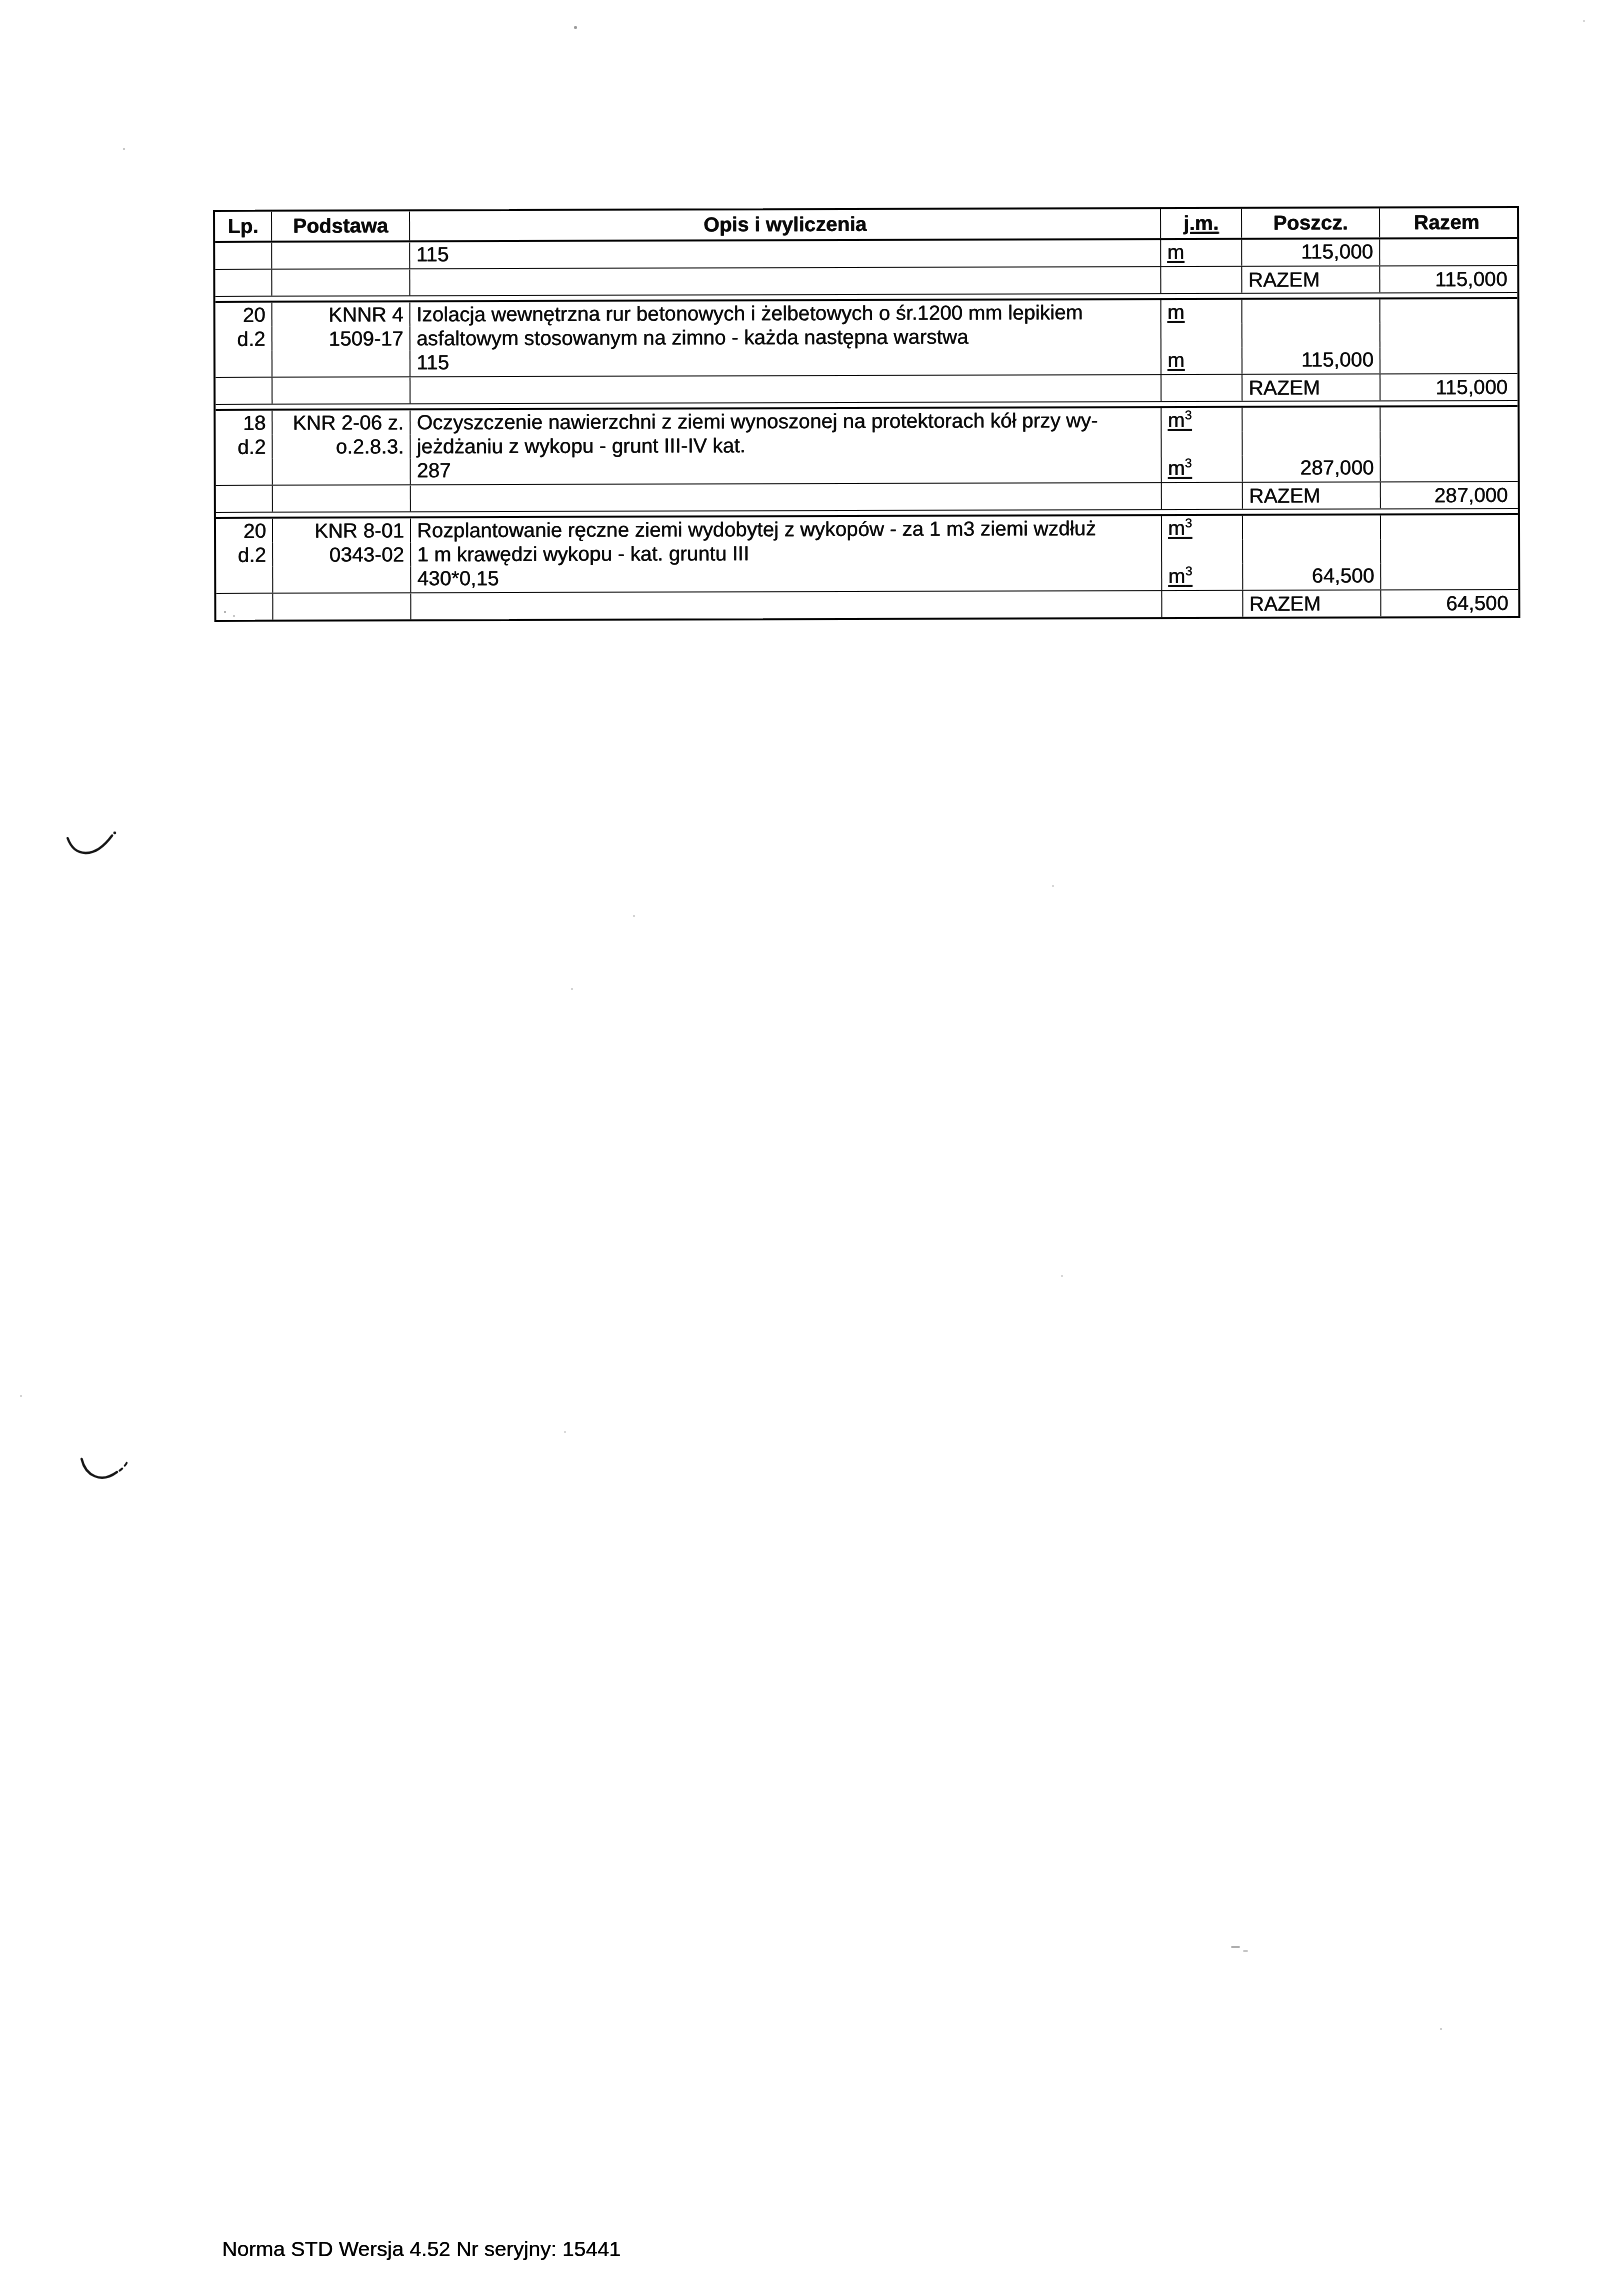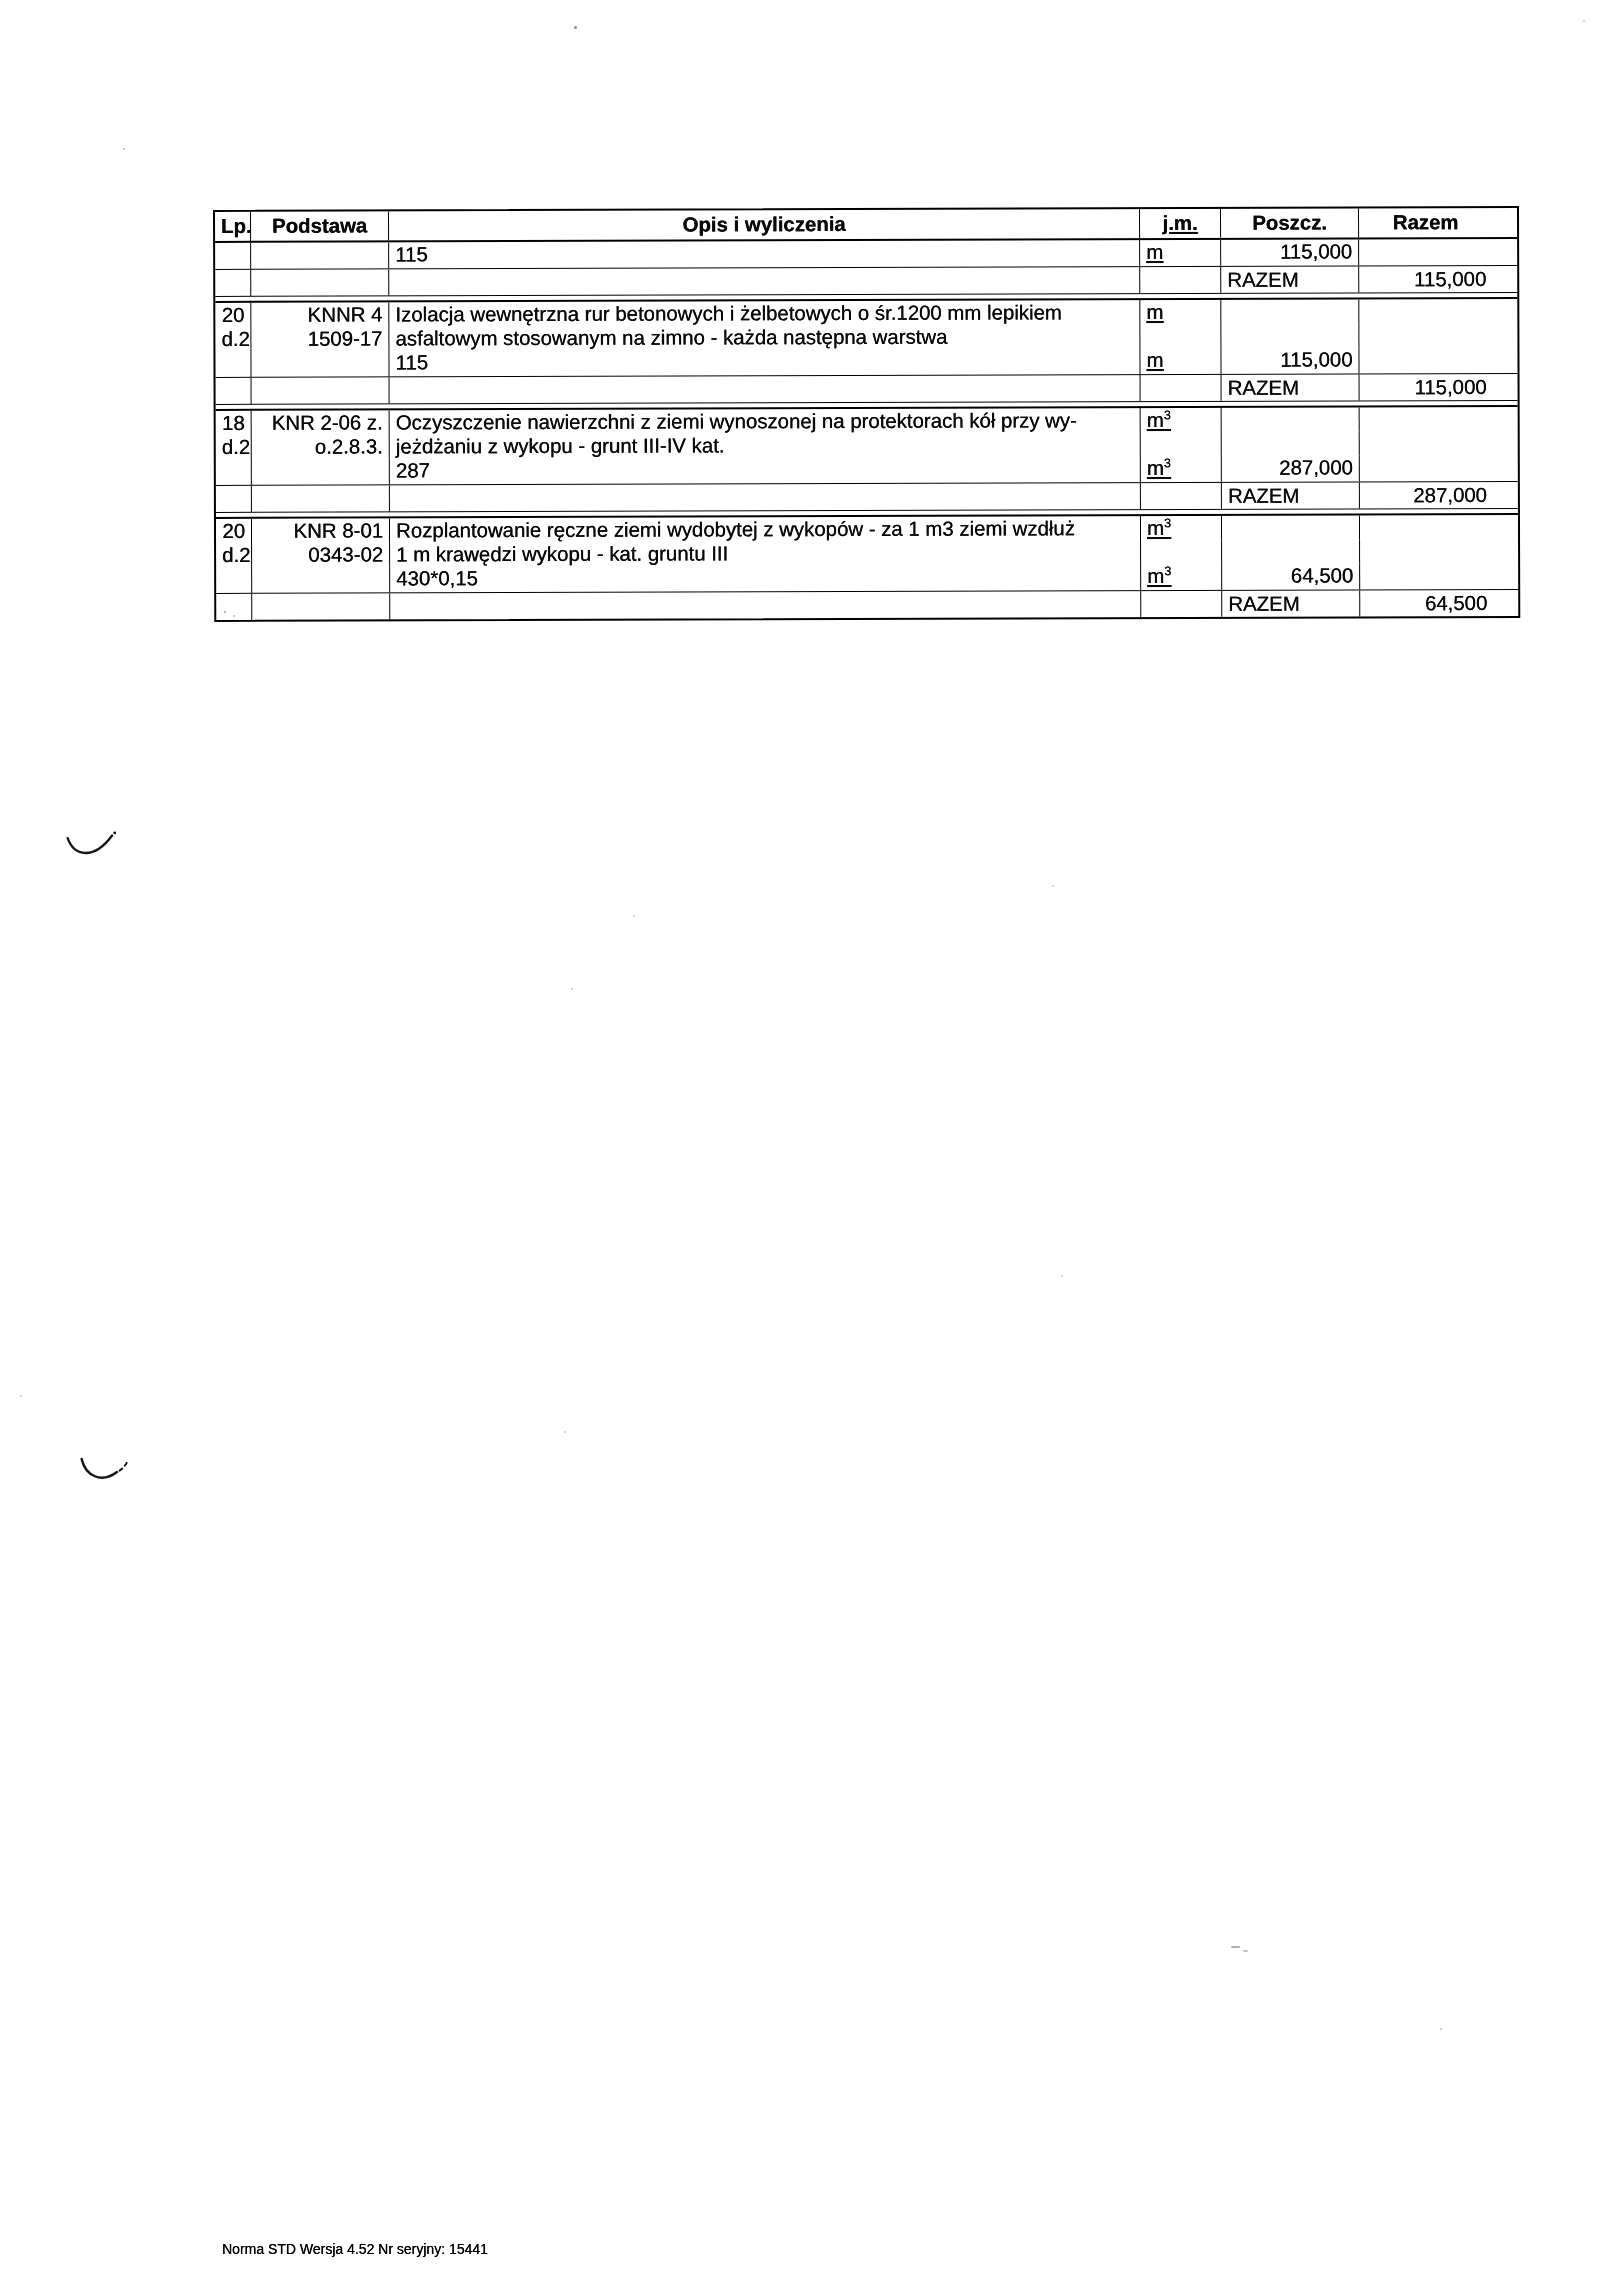--- a/index.html
+++ b/index.html
@@ -13,38 +13,38 @@
     border:2px solid #000;background:#fff;
     transform:rotate(-0.18deg);transform-origin:0 0;
     text-shadow:0.3px 0 0 #000;
   }
   .row{display:flex;width:100%;font-size:20.4px;}
   .row > div{
     box-sizing:border-box;border-right:1.6px solid #000;
     padding:0.7px 6px 0 6px;white-space:nowrap;overflow:visible;
   }
   .row > div:last-child{border-right:none;}
-  .cl{width:36px;text-align:right;}
+  .cl{width:57px;text-align:right;}
   .cp{width:138px;text-align:right;}
   .co{width:751px;text-align:left;}
   .cj{width:81px;text-align:left;text-decoration:underline;}
   .cs{width:138px;}
   .cr{width:133px;text-align:right;}
   .hdr{height:29px;line-height:27px;font-weight:700;border-bottom:2px solid #000;font-size:20.4px;}
   .hdr > div{text-align:center;}
   .r  {height:24px;line-height:23px;}
   .rc {height:26px;line-height:23px;border-bottom:1.6px solid #000;}
   .rz {height:26px;line-height:24.4px;}
   .sep{height:4px;border-top:1.6px solid #000;border-bottom:2.3px solid #000;}
   .ta-r{text-align:right;}
   .ta-l{text-align:left;}
   sup{font-size:0.62em;line-height:0;vertical-align:super;letter-spacing:0;}
   
   .footer{
-    position:absolute;left:222px;top:2239px;font-size:14px;line-height:20px;
+    position:absolute;left:222px;top:2239px;font-size:21px;line-height:20px;
     color:#000;text-shadow:0.2px 0 0 #000;
   }
   
   .mark{position:absolute;}
   .speck{position:absolute;background:#9a9a9a;border-radius:50%;}
 </style>
 </head>
 <body>
 
 <div class="tbl">

